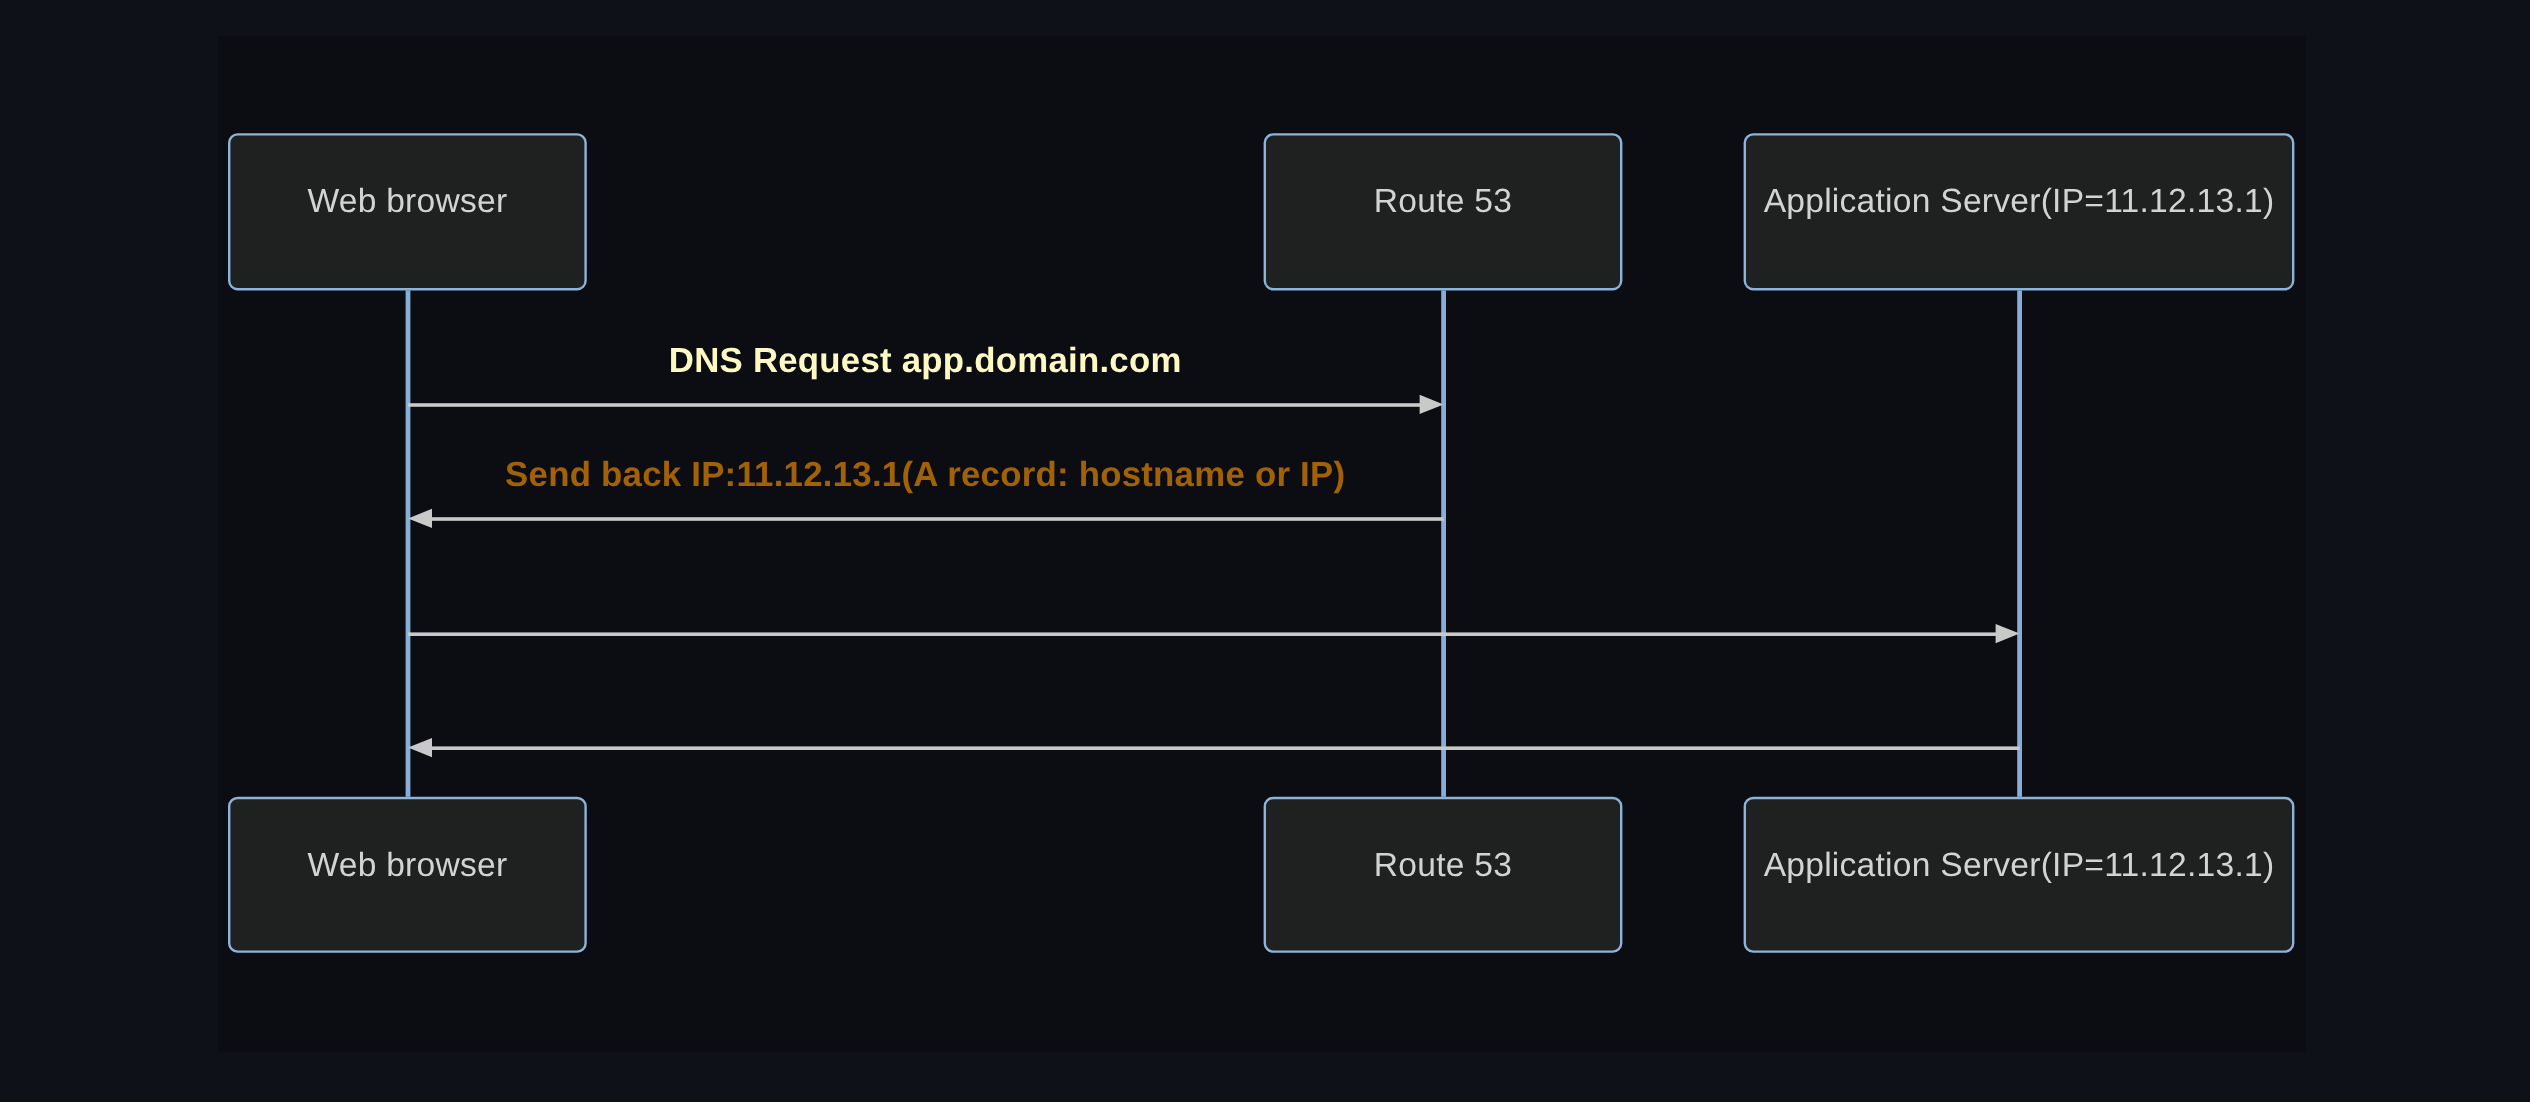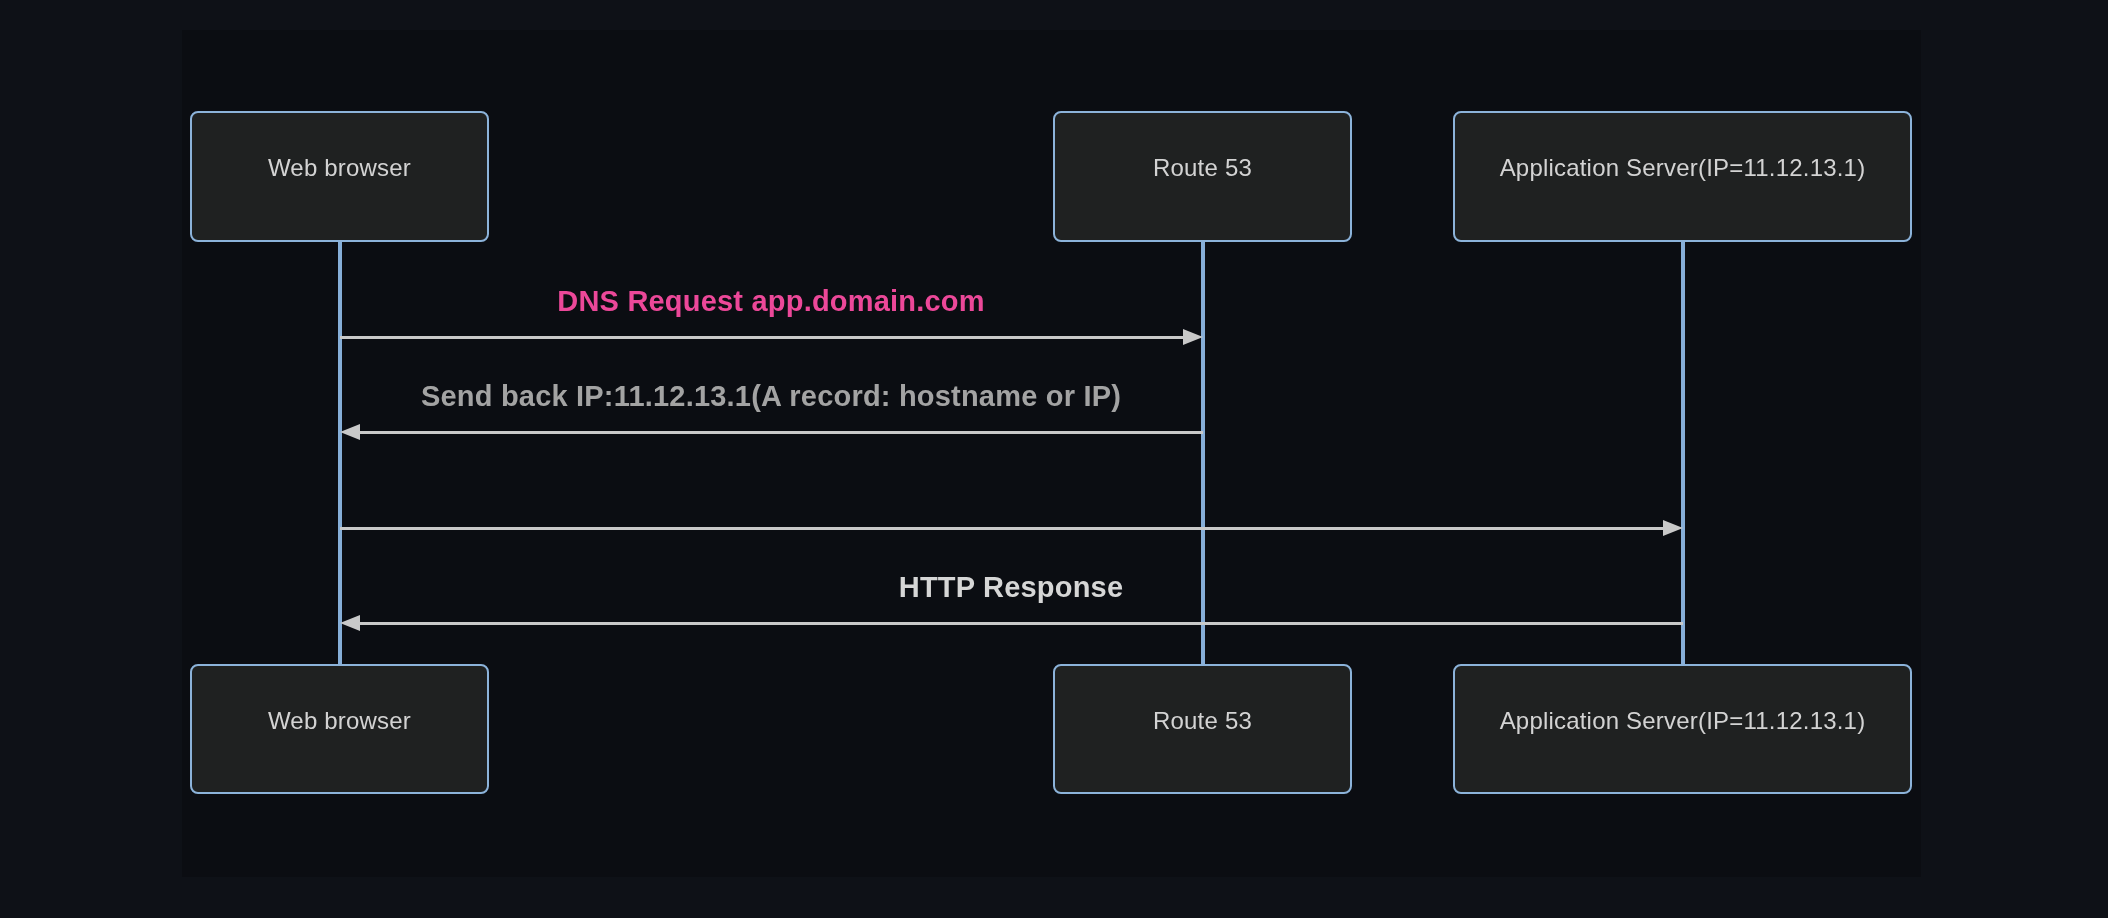--- a/index.html
+++ b/index.html
@@ -30,21 +30,21 @@
     position: absolute;
     box-sizing: border-box;
     border-radius: 8px;
     border: 2px solid;
     display: flex;
     align-items: center;
     justify-content: center;
     padding-bottom: 17px;
   }
   .actor-label {
-    font-size: 24px;
+    font-size: 28px;
     letter-spacing: 0.2px;
     white-space: nowrap;
   }
   .lifeline {
     position: absolute;
     width: 4px;
   }
   .msg-line {
     position: absolute;
     height: 3px;
@@ -87,22 +87,21 @@
       <span class="actor-label">Route 53</span>
     </div>
     <div class="actor-box" style="left: 1453px; top: 111px; width: 459px; height: 131px; background: rgb(31, 33, 33); border-color: rgb(140, 179, 218); color: rgb(211, 211, 211);">
       <span class="actor-label">Application Server(IP=11.12.13.1)</span>
     </div>
     <div class="actor-box" style="left: 1453px; top: 664px; width: 459px; height: 130px; background: rgb(31, 33, 33); border-color: rgb(140, 179, 218); color: rgb(211, 211, 211);">
       <span class="actor-label">Application Server(IP=11.12.13.1)</span>
     </div>
     <div class="msg-line" style="left: 339.5px; top: 335.5px; width: 857px; background: rgb(201, 201, 201);"></div>
     <div class="msg-arrowhead" style="left: 1182.5px; top: 329px; border-left: 20px solid rgb(201, 201, 201);"></div>
-    <div class="msg-label" style="left: 771px; top: 283px; color: #ec4899;">DNS Request app.domain.com</div>
+    <div class="msg-label" style="left: 771px; top: 283px; color: #fef9c3;">DNS Request app.domain.com</div>
     <div class="msg-line" style="left: 345.5px; top: 430.5px; width: 857px; background: rgb(201, 201, 201);"></div>
     <div class="msg-arrowhead" style="left: 339.5px; top: 424px; border-right: 20px solid rgb(201, 201, 201);"></div>
-    <div class="msg-label" style="left: 771px; top: 378px; color: #a3a3a3;">Send back IP:11.12.13.1(A record: hostname or IP)</div>
+    <div class="msg-label" style="left: 771px; top: 378px; color: #a16207;">Send back IP:11.12.13.1(A record: hostname or IP)</div>
     <div class="msg-line" style="left: 339.5px; top: 526.5px; width: 1337px; background: rgb(201, 201, 201);"></div>
     <div class="msg-arrowhead" style="left: 1662.5px; top: 520px; border-left: 20px solid rgb(201, 201, 201);"></div>
     <div class="msg-line" style="left: 345.5px; top: 621.5px; width: 1337px; background: rgb(201, 201, 201);"></div>
     <div class="msg-arrowhead" style="left: 339.5px; top: 615px; border-right: 20px solid rgb(201, 201, 201);"></div>
-    <div class="msg-label" style="left: 1011px; top: 569px; color: rgb(214, 214, 214);">HTTP Response</div>
   </div>
 
 </body></html>

